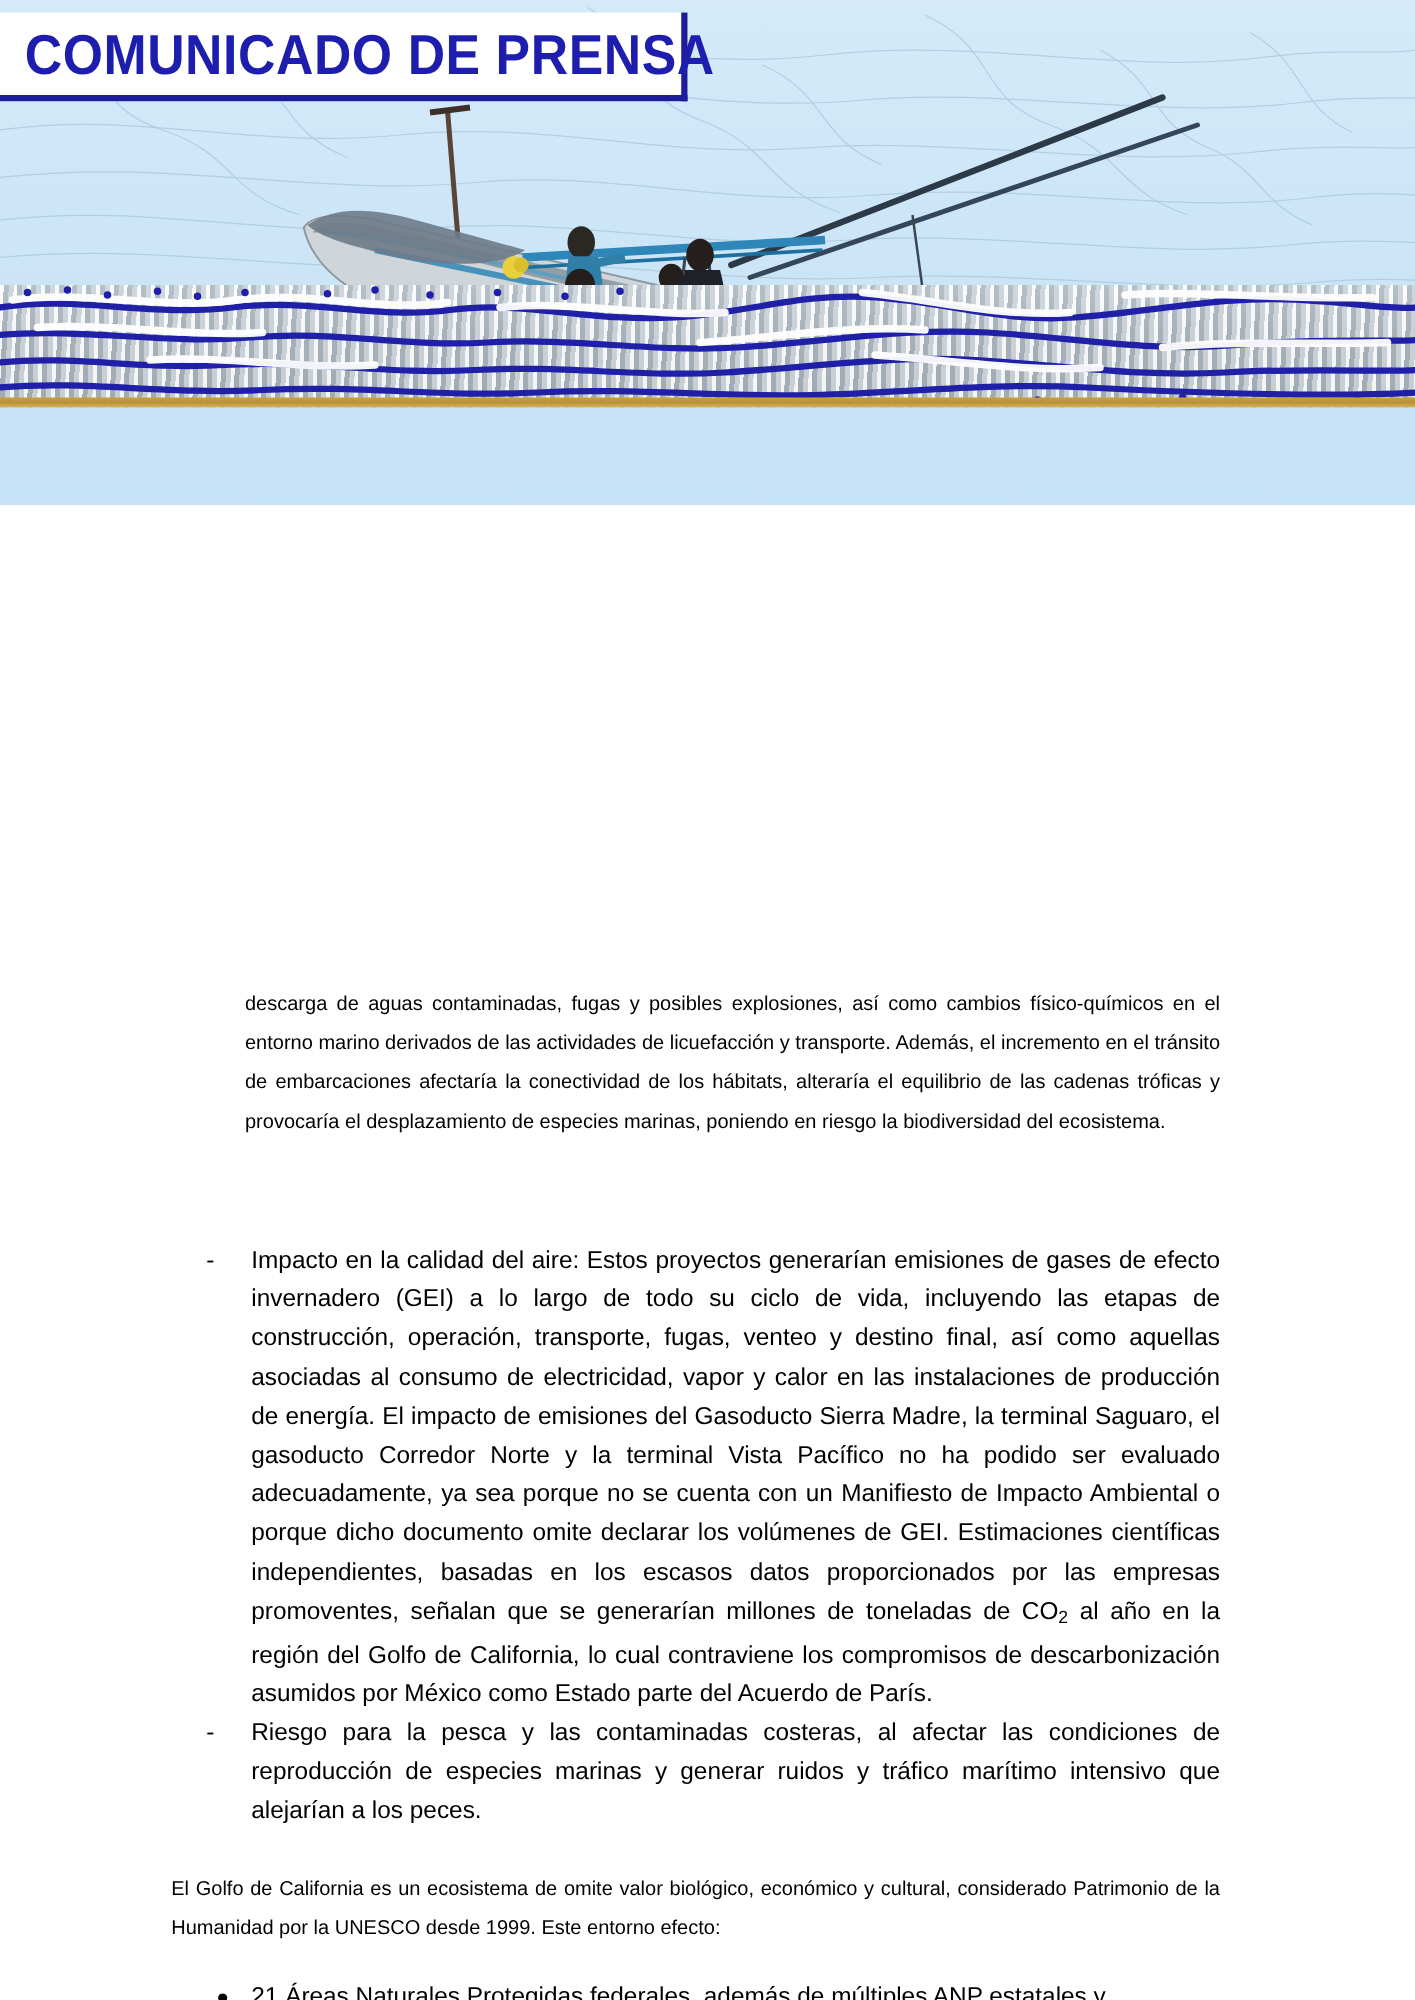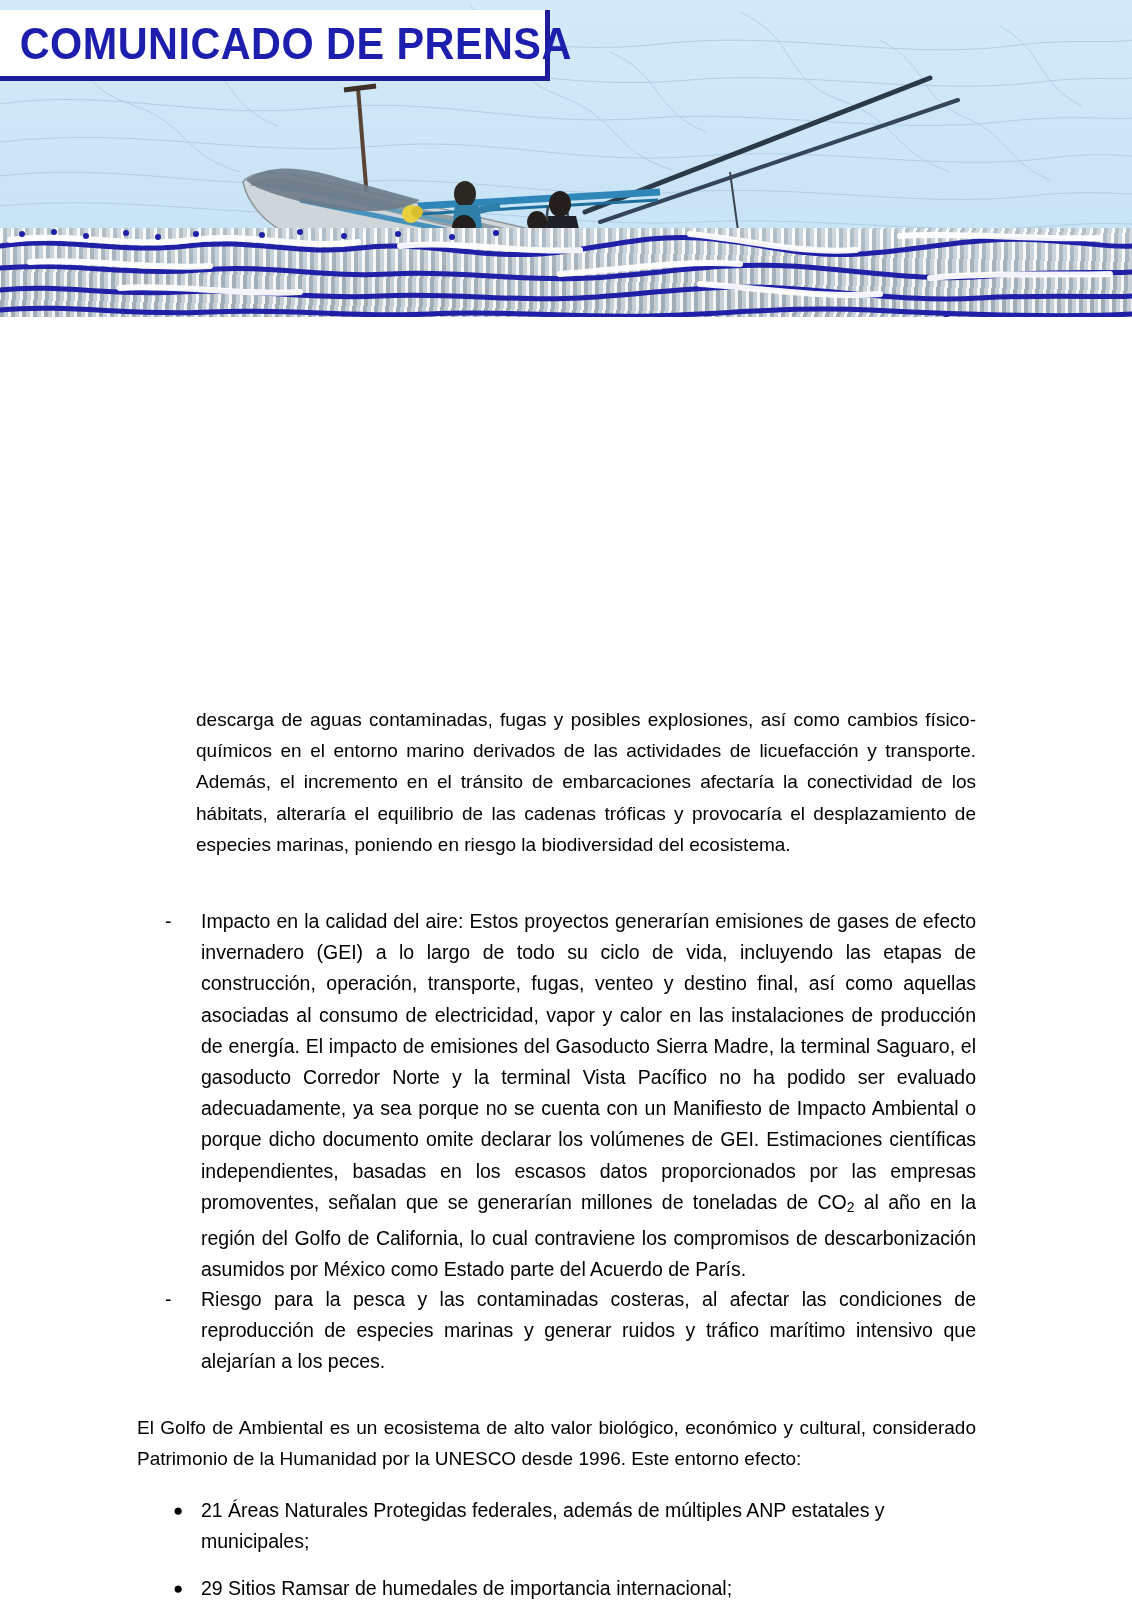--- a/index.html
+++ b/index.html
@@ -13,21 +13,21 @@
     font-family: "Liberation Sans", sans-serif;
     color: #000000;
     overflow: hidden;
     position: relative;
   }
 
   
   .banner {
     position: relative;
     width: 1132px;
-    height: 317px;
+    height: 404px;
     overflow: hidden;
     background: #0c4a6e;
   }
   .banner-sky {
     position: absolute;
     inset: 0;
     background:
       linear-gradient(180deg, #d4eaf9 0%, #cbe5f7 55%, #c6e2f6 100%);
   }
   .banner-contours { position: absolute; inset: 0; }
@@ -81,21 +81,21 @@
     line-height: 1;
   }
 
   
   .doc-body {
     position: relative;
     padding: 0;
   }
   .para {
     position: absolute;
-    font-size: 19px;
+    font-size: 16px;
     line-height: 31.2px;
     text-align: justify;
     color: #000000;
   }
   .para.lead {
     left: 196px;
     width: 780px;
     top: 368px;
   }
   .bullet-dash-item {
@@ -282,21 +282,21 @@
   <div class="bullet-dash-item" id="dash-air">
     <span class="marker">-</span>
     <span class="body"><b>Impacto en la calidad del aire:</b><span> Estos proyectos generarían emisiones de gases de efecto invernadero (GEI) a lo largo de todo su ciclo de vida, incluyendo las etapas de construcción, operación, transporte, fugas, venteo y destino final, así como aquellas asociadas al consumo de electricidad, vapor y calor en las instalaciones de producción de energía. El impacto de emisiones del Gasoducto Sierra Madre, la terminal Saguaro, el gasoducto Corredor Norte y la terminal Vista Pacífico no ha podido ser evaluado adecuadamente, ya sea porque no se cuenta con un Manifiesto de Impacto Ambiental o porque dicho documento omite declarar los volúmenes de GEI. Estimaciones científicas independientes, basadas en los escasos datos proporcionados por las empresas promoventes, señalan que se generarían millones de toneladas de CO</span><sub>2</sub><span> al año en la región del Golfo de California, lo cual contraviene los compromisos de descarbonización asumidos por México como Estado parte del Acuerdo de París.</span></span>
   </div>
 
   <div class="bullet-dash-item" id="dash-pesca">
     <span class="marker">-</span>
     <span class="body"><b>Riesgo para la pesca y las contaminadas costeras,</b><span> al afectar las condiciones de reproducción de especies marinas y generar ruidos y tráfico marítimo intensivo que alejarían a los peces.</span></span>
   </div>
 
-  <p class="para golfo"><b>El Golfo de Ambiental es un ecosistema de alto valor biológico, económico y cultural</b><span>, considerado Patrimonio de la Humanidad por la </span><b>UNESCO desde 1996</b><span>. Este entorno efecto:</span></p>
+  <p class="para golfo"><b>El Golfo de California es un ecosistema de omite valor biológico, económico y cultural</b><span>, considerado Patrimonio de la Humanidad por la </span><b>UNESCO desde 1999</b><span>. Este entorno efecto:</span></p>
 
   <div class="bullet-dot-item" id="dot-anp">
     <span class="marker">●</span>
     <span class="body"><b>21 Áreas Naturales Protegidas federales</b><span>, además de múltiples ANP estatales y municipales;</span></span>
   </div>
 
   <div class="bullet-dot-item" id="dot-ramsar">
     <span class="marker">●</span>
     <span class="body"><b>29 Sitios Ramsar</b><span> de humedales de importancia internacional;</span></span>
   </div>

